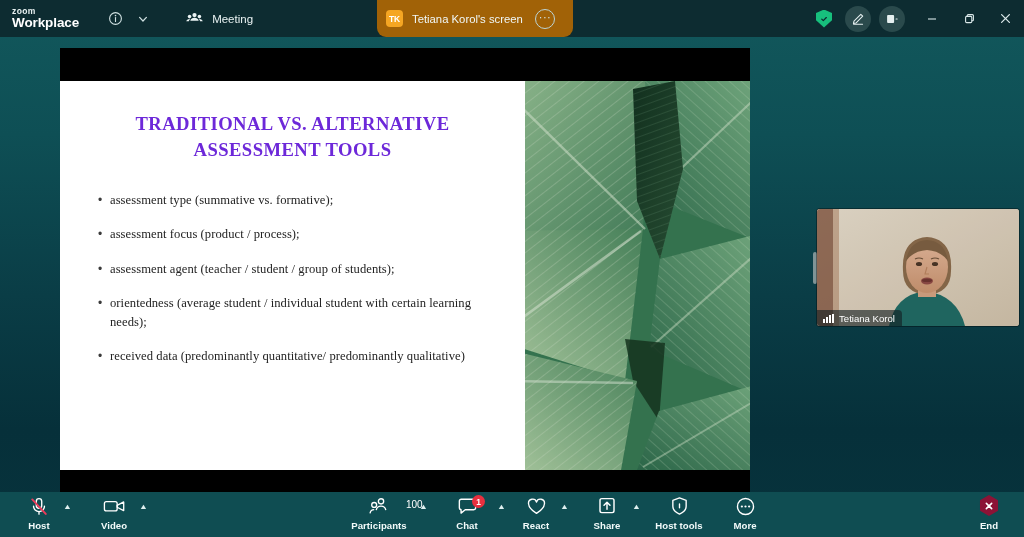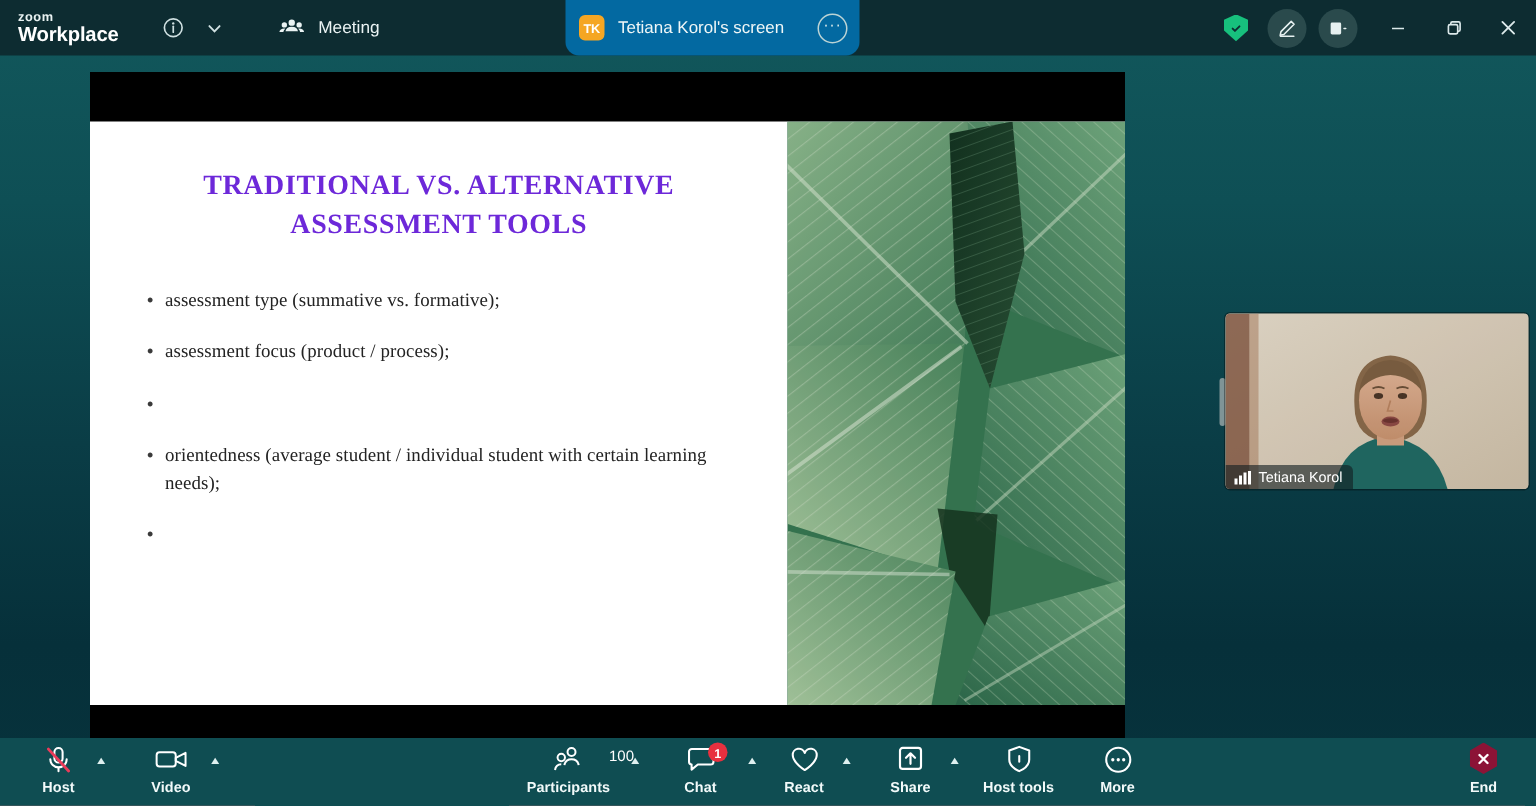--- a/index.html
+++ b/index.html
@@ -34,23 +34,23 @@
   .info-btn { margin-left: 23px; }
   .chev-btn { margin-left: 2px; }
 
   .meeting-item {
     margin-left: 20px; height: 28px; display: flex; align-items: center; gap: 9px;
     padding: 0 10px; border-radius: 6px; color: #eaf3f3; font-size: 11.5px;
   }
 
   .tab-active {
     position: absolute; left: 377px; top: 0; width: 196px; height: 37px;
-    background: #0369a1;
+    background: #a16207;
     border-radius: 0 0 9px 9px;
-    display: flex; align-items: center; padding: 0 8px 0 9px; gap: 9px;
+    display: flex; align-items: center; padding: 0 18px 0 9px; gap: 9px;
   }
   .tab-avatar {
     width: 17px; height: 17px; border-radius: 4px; background: #f5a623;
     color: #ffffff; font-size: 8.5px; font-weight: 700;
     display: flex; align-items: center; justify-content: center;
     letter-spacing: -.2px;
   }
   .tab-label { font-size: 11.3px; color: #f0f7f7; flex: 1; white-space: nowrap; }
   .tab-more {
     width: 20px; height: 20px; border-radius: 50%;
@@ -267,27 +267,29 @@
         <div class="bullet-row">
           <span class="bullet-dot">•</span>
           <span class="bullet-text">assessment type  (summative vs. formative);</span>
         </div>
         <div class="bullet-row">
           <span class="bullet-dot">•</span>
           <span class="bullet-text">assessment focus (product / process);</span>
         </div>
         <div class="bullet-row">
           <span class="bullet-dot">•</span>
+          <span class="bullet-text">assessment agent (teacher / student / group of students);</span>
         </div>
         <div class="bullet-row">
           <span class="bullet-dot">•</span>
           <span class="bullet-text">orientedness (average student / individual student with certain learning needs);</span>
         </div>
         <div class="bullet-row">
           <span class="bullet-dot">•</span>
+          <span class="bullet-text">received data (predominantly quantitative/ predominantly qualitative)</span>
         </div>
       </div>
     </div>
 
     <div class="slide-right">
       <svg class="leaf-svg" viewBox="0 0 225 389" preserveAspectRatio="xMidYMid slice">
         <defs>
           <linearGradient id="lgA" x1="0" y1="0" x2="1" y2="1">
             <stop offset="0" stop-color="#9ec79a"></stop>
               <stop offset="1" stop-color="#3d7a57"></stop>

